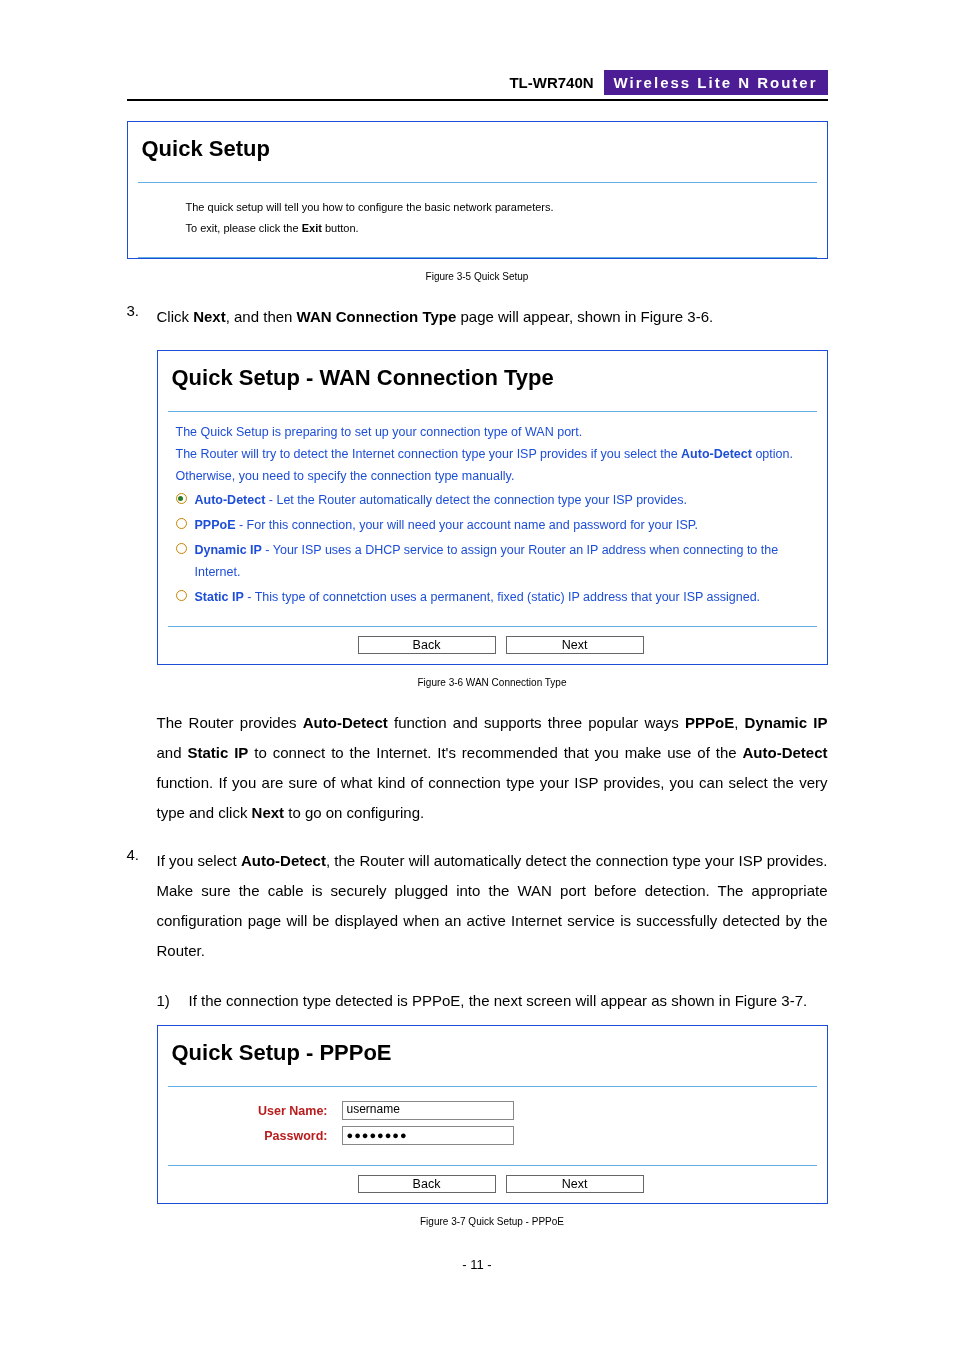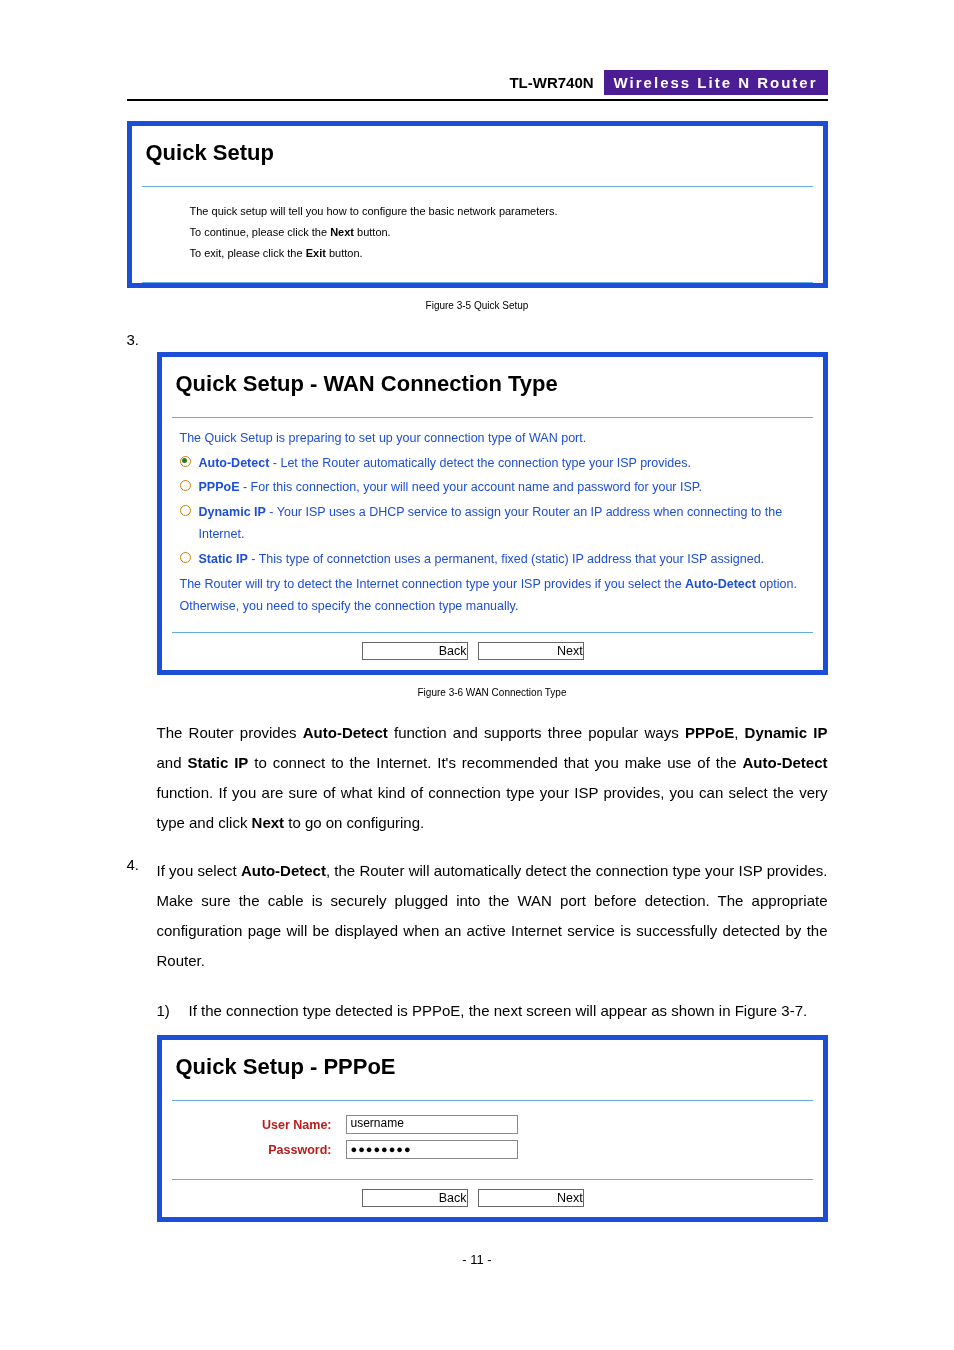--- a/index.html
+++ b/index.html
@@ -65,21 +65,21 @@
     margin-bottom: 12px;
     line-height: 1.7;
   }
   .sub-num {
     width: 32px;
     flex-shrink: 0;
   }
   .sub-content { flex: 1; }
 
   .panel {
-    border: 5px solid #1d4ed8;
+    border: 1px solid #1d4ed8;
     margin-bottom: 6px;
     background: #fff;
   }
   .panel-a { margin-left: 0; }
   .panel-b { margin-left: 30px; }
   .panel-title {
     font-size: 22px;
     font-weight: bold;
     padding: 14px 14px 20px 14px;
   }
@@ -113,23 +113,23 @@
     text-align: center;
     font-size: 13px;
     padding: 2px 0;
     margin-right: 8px;
     background: #fff;
   }
   .btn-sm {
     display: inline-block;
     width: 104px;
     border: 1px solid #666;
-    text-align: right;
+    text-align: center;
     font-size: 12.5px;
-    padding: 1px 0;
+    padding: 1px 16px;
     margin-right: 6px;
     background: #fff;
   }
   .radio-row {
     display: flex;
     align-items: flex-start;
     gap: 8px;
     margin: 3px 0;
   }
   .radio {
@@ -193,60 +193,60 @@
     <span class="hdr-model">TL-WR740N</span>
     <span class="hdr-desc">Wireless Lite N Router</span>
   </div>
 
   <div class="panel panel-a">
     <div class="panel-title">Quick Setup</div>
     <div class="panel-sep"></div>
     <div class="panel-body">
       <div>The quick setup will tell you how to configure the basic network parameters.</div>
       <div>
-        <span>To continue, please click the </span><b>Next</b><span> button.</span>
-      </div>
-      <div>
         <span>To exit, please click the </span><b>Exit</b><span>  button.</span>
       </div>
     </div>
     <div class="panel-sep"></div>
   </div>
   <div class="figure-caption">Figure 3-5    Quick Setup</div>
 
   <div class="list-item">
     <div class="list-num">3.</div>
+    <div class="list-content body-para" style="margin-bottom:14px;">
+      <span>Click </span><b>Next</b><span>, and then </span><b>WAN Connection Type</b><span> page will appear, shown in Figure 3-6.</span>
+    </div>
   </div>
 
   <div class="panel panel-b">
     <div class="panel-title">Quick Setup - WAN Connection Type</div>
     <div class="panel-sep"></div>
     <div class="panel-body2">
       <div>The Quick Setup is preparing to set up your connection type of WAN port.</div>
+      <div>
+        <span>The Router will try to detect the Internet connection type your ISP provides if you select the </span><b>Auto-Detect</b><span> option. Otherwise, you need to specify the connection type manually.</span>
+      </div>
       <div id="opts-container">
           <div class="radio-row">
             <span class="radio selected"></span>
             <span><b>Auto-Detect</b><span> - Let the Router automatically detect the connection type your ISP provides.</span></span>
           </div>
           <div class="radio-row">
             <span class="radio"></span>
             <span><b>PPPoE</b><span> - For this connection, your will need your account name and password for your ISP.</span></span>
           </div>
           <div class="radio-row">
             <span class="radio"></span>
             <span><b>Dynamic IP</b><span> - Your ISP uses a DHCP service to assign your Router an IP address when connecting to the Internet.</span></span>
           </div>
           <div class="radio-row">
             <span class="radio"></span>
             <span><b>Static IP</b><span> - This type of connetction uses a permanent, fixed (static) IP address that your ISP assigned.</span></span>
           </div>
         </div>
-      <div>
-        <span>The Router will try to detect the Internet connection type your ISP provides if you select the </span><b>Auto-Detect</b><span> option. Otherwise, you need to specify the connection type manually.</span>
-      </div>
     </div>
     <div class="panel-sep"></div>
     <div class="panel-buttons2">
       <span class="btn-sm">Back</span>
       <span class="btn-sm">Next</span>
     </div>
   </div>
   <div class="figure-caption" style="margin-left:30px;">Figure 3-6    WAN Connection Type</div>
 
   <div class="indent-block">
@@ -281,16 +281,17 @@
         <div class="form-label">Password:</div>
         <div class="form-input pw-dots">●●●●●●●●</div>
       </div>
     </div>
     <div class="panel-sep"></div>
     <div class="panel-buttons2">
       <span class="btn-sm">Back</span>
       <span class="btn-sm">Next</span>
     </div>
   </div>
+  <div class="figure-caption" style="margin-left:30px;">Figure 3-7    Quick Setup - PPPoE</div>
 
   <div class="page-num">- 11 -</div>
 
 </div>
 
 </body></html>

